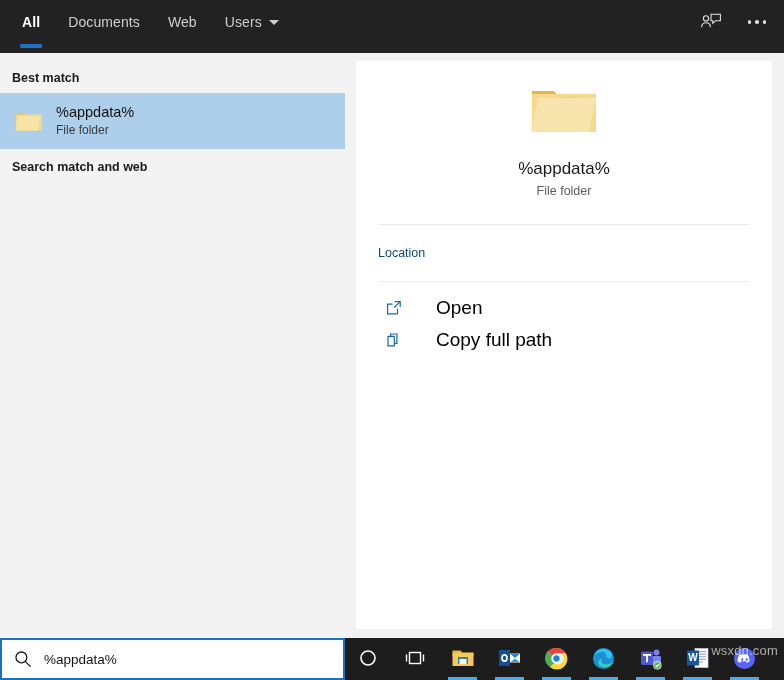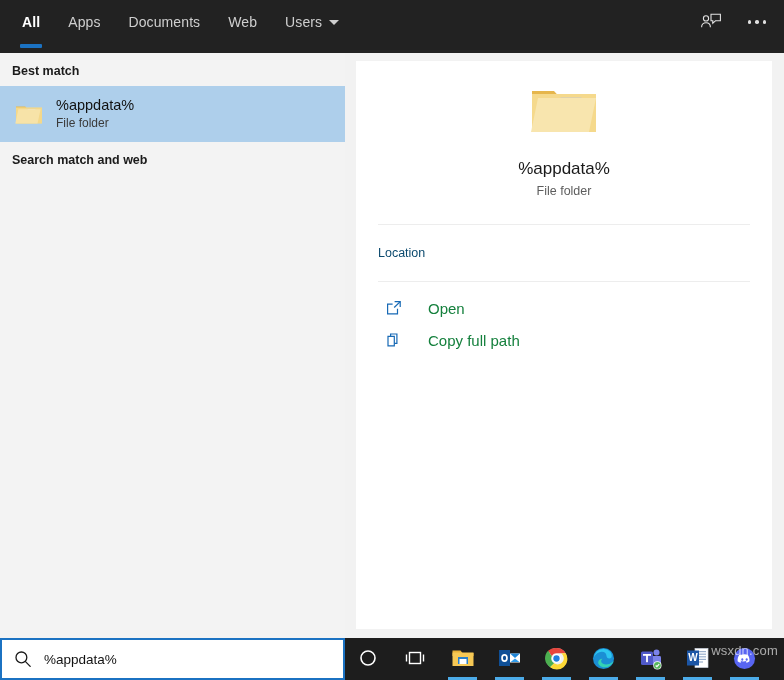--- a/index.html
+++ b/index.html
@@ -41,21 +41,21 @@
   .header-right {
     margin-left: auto; display: flex; align-items: center;
     height: 44px; padding-right: 14px; gap: 20px;
   }
   .hdr-icon { width: 26px; height: 26px; display: flex; align-items: center; justify-content: center; color: #e0e0e0; }
   .dots { display: flex; gap: 4px; align-items: center; }
   .dots i { width: 3.5px; height: 3.5px; border-radius: 50%; background: #e0e0e0; display: block; }
 
   
   .left-panel {
-    position: absolute; left: 0; top: 53px; width: 345px; height: 585px;
+    position: absolute; left: 0; top: 60px; width: 345px; height: 585px;
     background: #f3f3f3;
   }
   .section-header {
     font-size: 12.5px; font-weight: bold; color: #1b1b1b;
     padding: 11px 0 8px 12px;
   }
   .best-match-row {
     display: flex; align-items: center;
     height: 56px; background: #aecfeb;
     padding-left: 12px; cursor: default;
@@ -90,21 +90,21 @@
     font-size: 12.5px; color: #2f2f2f;
     text-decoration: underline; cursor: pointer;
   }
   .pv-divider2 { height: 1px; background: #ededed; margin: 0 22px; }
   .actions { padding-top: 10px; }
   .action {
     display: flex; align-items: center; height: 32px;
     padding-left: 28px; cursor: default;
   }
   .action .act-icon { width: 20px; flex: 0 0 20px; display: flex; align-items: center; justify-content: center; }
-  .action .act-label { font-size: 15px; color: #15803d; margin-left: 24px; }
+  .action .act-label { font-size: 19px; color: #000000; margin-left: 32px; }
 
   
   .searchbox {
     position: absolute; left: 0; bottom: 0; width: 345px; height: 42px;
     background: #ffffff; border: 2px solid #1b72c2;
     display: flex; align-items: center;
   }
   .searchbox .sb-icon { width: 42px; flex: 0 0 42px; display: flex; align-items: center; justify-content: center; }
   .searchbox .sb-text { font-size: 13.5px; color: #111; }
 
@@ -130,23 +130,20 @@
 </head>
 <body>
 
 <div id="app">
 
   <div class="header">
     <div class="tabs">
       <div class="tab active">
         <span>All</span>
         <span class="tab-underline"></span>
-      </div>
-      <div class="tab">
-        <span>Apps</span>
       </div>
       <div class="tab">
         <span>Documents</span>
       </div>
       <div class="tab">
         <span>Web</span>
       </div>
       <div class="tab">
         <span>Users</span>
         <span class="caret"></span>

